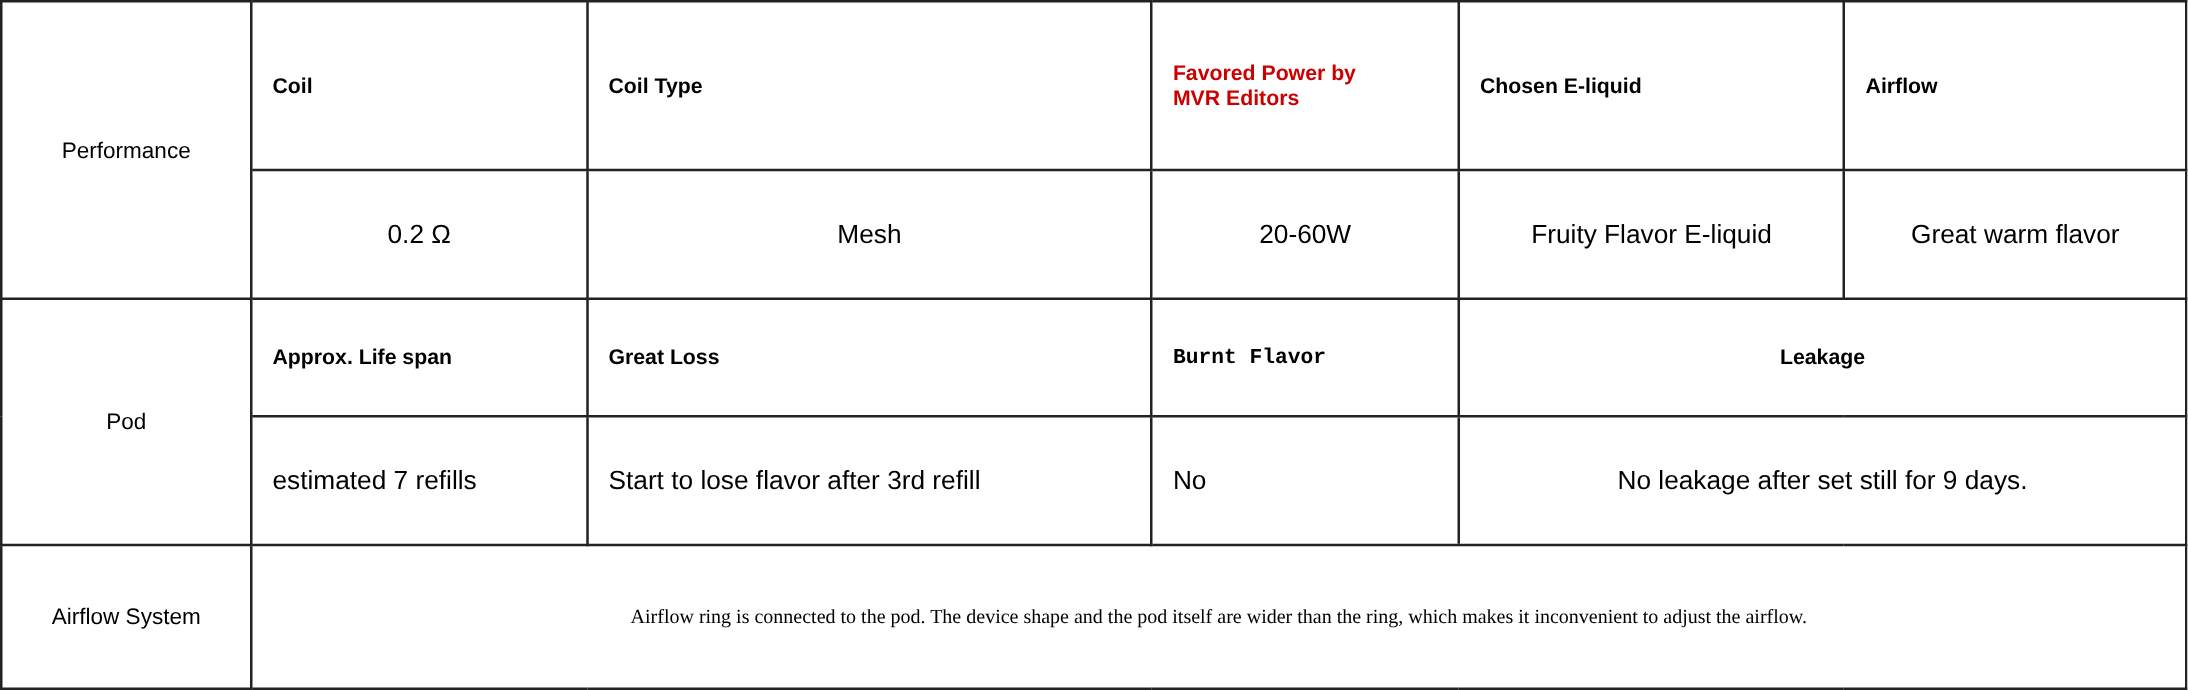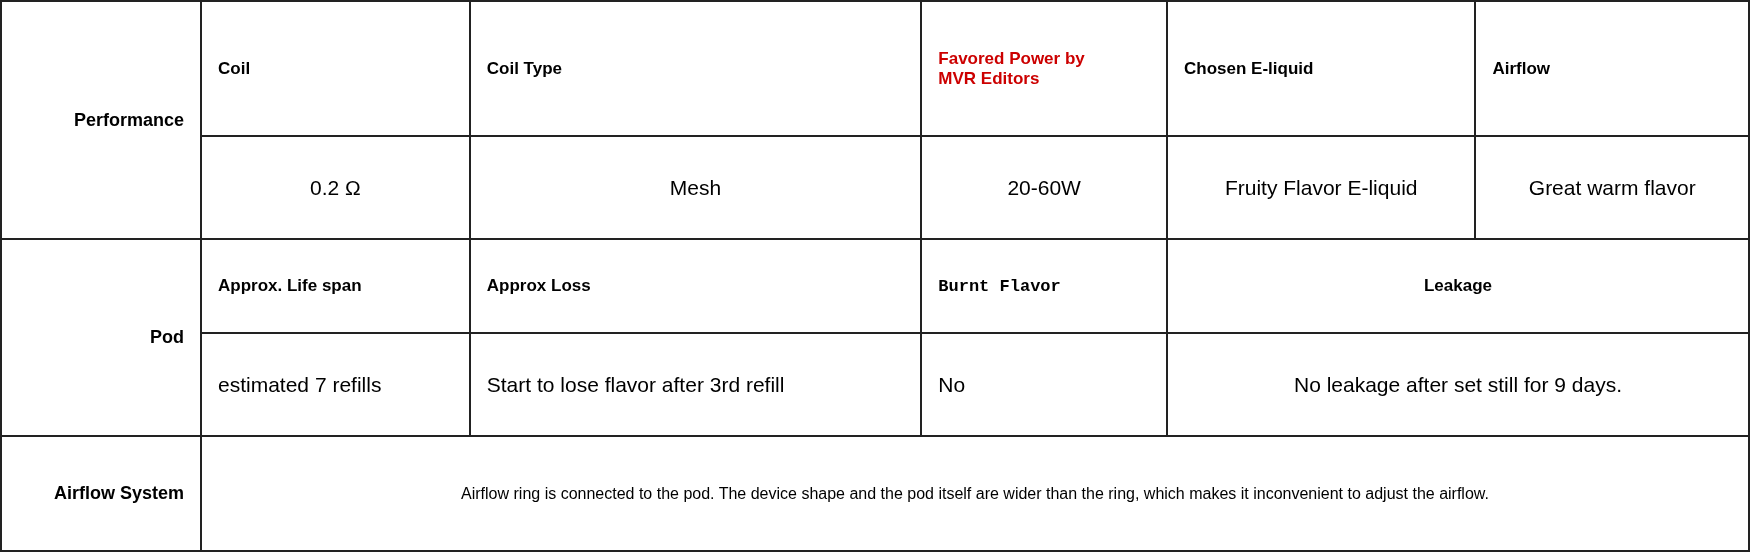--- a/index.html
+++ b/index.html
@@ -23,23 +23,23 @@
       height: 552px;
     }
 
     td, th {
       border: 2px solid #222;
       padding: 12px 16px;
       vertical-align: middle;
     }
 
     .row-header {
-      font-weight: bold;
+      font-weight: normal;
       font-size: 18px;
-      text-align: right;
+      text-align: center;
       width: 200px;
       white-space: nowrap;
     }
 
     .col-header {
       font-weight: bold;
       font-size: 17px;
     }
 
     .red-header {
@@ -57,20 +57,21 @@
     }
 
     .leakage-cell {
       text-align: center;
     }
 
     .airflow-desc {
       text-align: center;
       font-size: 16px;
       padding: 18px 23px;
+      font-family: Liberation Serif, serif;
     }
   </style>
 </head>
 <body>
 
 <table>
 
   <tbody>
       <tr>
     <td class="row-header" rowspan="2">Performance</td>
@@ -85,21 +86,21 @@
     <td class="cell-center cell-value">0.2 Ω</td>
     <td class="cell-center cell-value">Mesh</td>
     <td class="cell-center cell-value">20-60W</td>
     <td class="cell-center cell-value">Fruity Flavor E-liquid</td>
     <td class="cell-center cell-value">Great warm flavor</td>
   </tr>
 
   <tr>
     <td class="row-header" rowspan="2">Pod</td>
     <td class="col-header">Approx. Life span</td>
-    <td class="col-header">Approx Loss</td>
+    <td class="col-header">Great Loss</td>
     <td class="col-header" style="border-right: 2px dashed rgb(153, 153, 153); font-family: Liberation Mono, monospace;">Burnt Flavor</td>
     <td class="col-header leakage-cell" colspan="2">Leakage</td>
   </tr>
 
   <tr>
     <td class="cell-value">estimated 7 refills</td>
     <td class="cell-value">Start to lose flavor after 3rd refill</td>
     <td class="cell-value" style="border-right: 2px dashed rgb(153, 153, 153);">No</td>
     <td class="cell-value leakage-cell" colspan="2">No leakage after set still for 9 days.</td>
   </tr>

